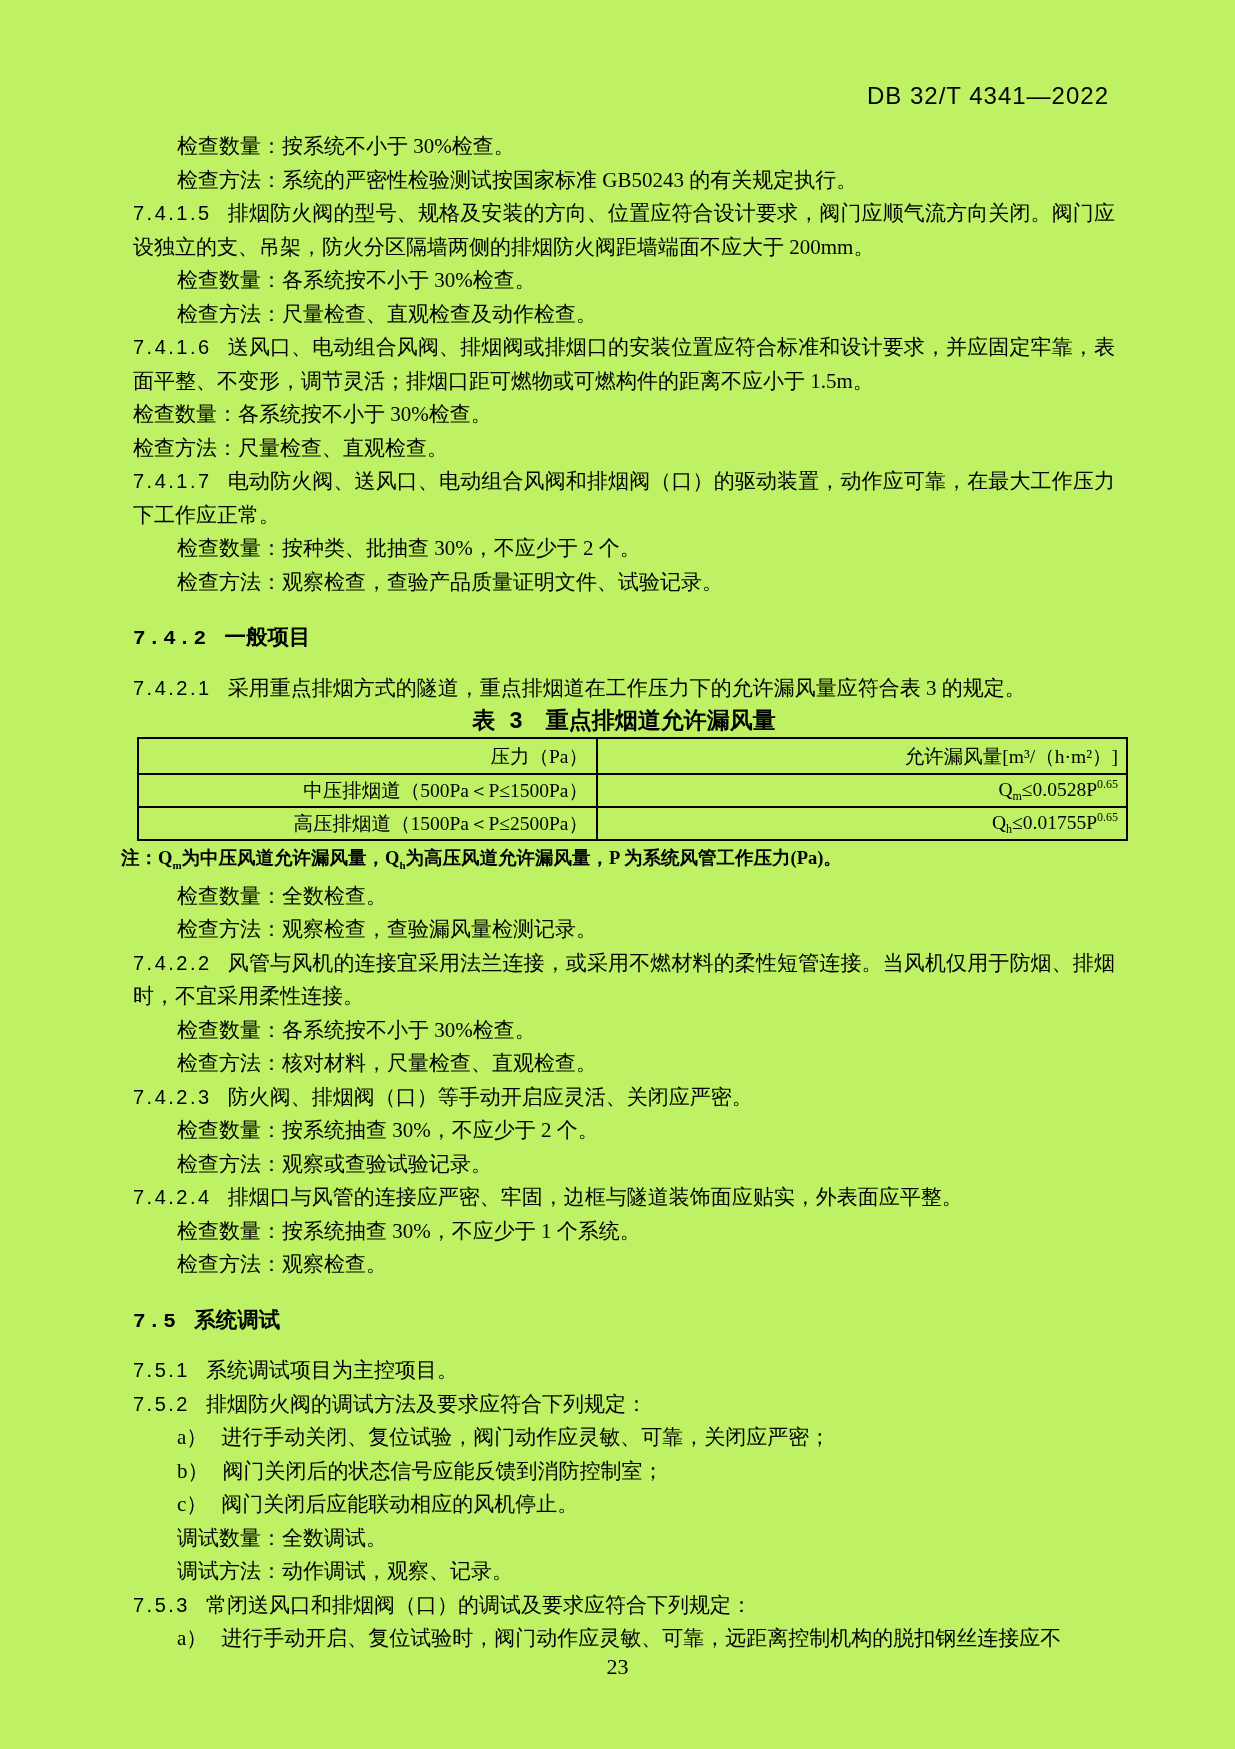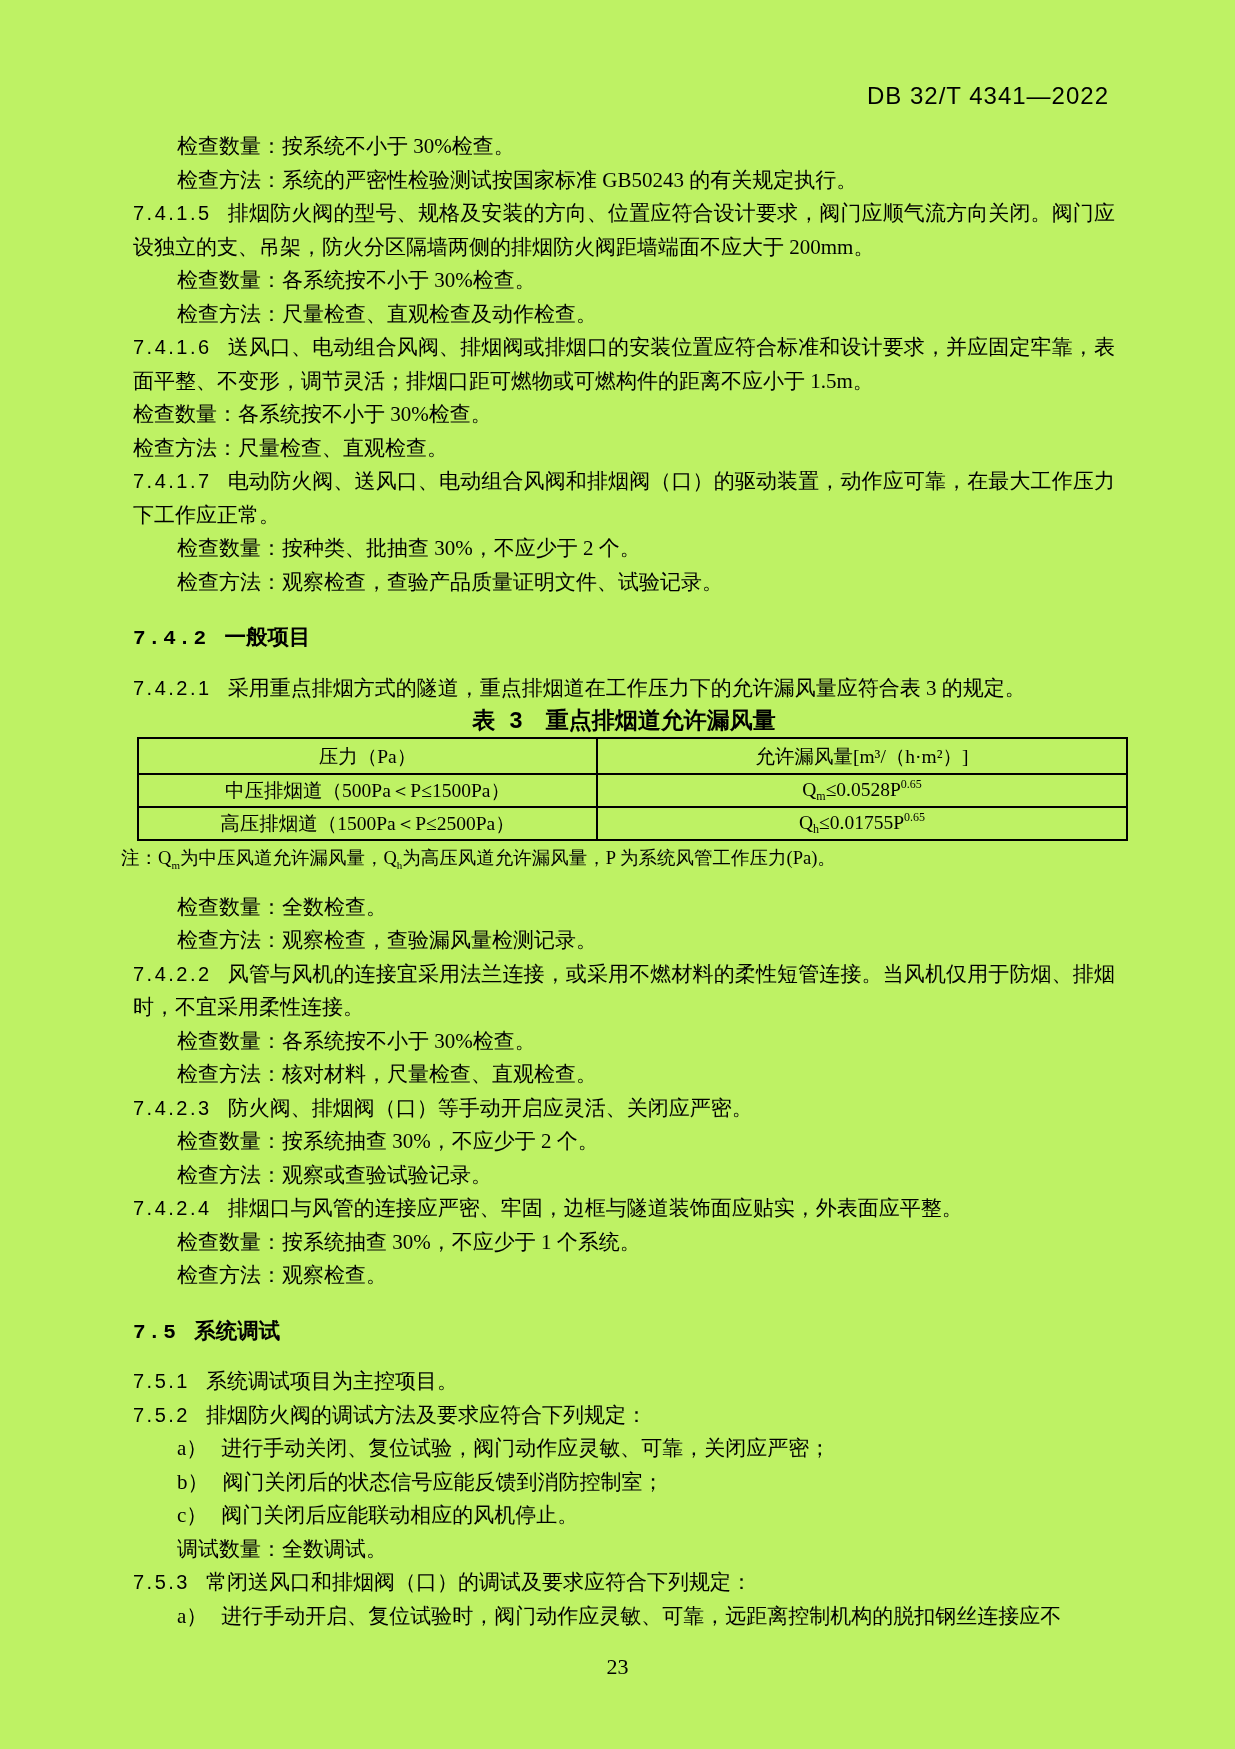--- a/index.html
+++ b/index.html
@@ -14,27 +14,27 @@
   .item{text-indent:44px;}
   .item-label{margin-right:14px;}
   .num{font-family:"Liberation Sans","DejaVu Sans",sans-serif;
         font-size:20px;letter-spacing:2.5px;margin-right:16px;}
   .heading{margin:22px 0 16px;font-size:21.5px;font-weight:bold;line-height:33.5px;
         font-family:"Liberation Sans","DejaVu Sans",sans-serif;}
   .heading .num{font-weight:bold;font-size:21px;font-family:Liberation Mono, monospace;}
   .tbl-caption{margin:2px 0 0 0;text-align:center;font-weight:bold;font-size:23px;line-height:30px;
         font-family:Liberation Mono, monospace;}
   table.tbl{border-collapse:collapse;width:991px;margin-left:4px;table-layout:fixed;}
-  .tbl td{border:2px solid #000;text-align:center;vertical-align:middle;
-        font-size:19.5px;padding:0 20px;}
+  .tbl td{border:2px solid #000;text-align:right;vertical-align:middle;
+        font-size:19.5px;padding:0 8px;}
   .tbl tr.hdr td{height:34px;}
   .tbl tr.row td{height:31px;}
   .tbl sub{font-size:12px;}
   .tbl sup{font-size:12px;}
-  .note{margin:5px 0 13px -12px;font-size:18.5px;line-height:25px;text-align:left;}
+  .note{margin:5px 0 2px -12px;font-size:18.5px;line-height:25px;text-align:left;font-weight:bold;}
   .note sub{font-size:11px;}
   .pagenum{position:absolute;top:1652px;left:0;width:1235px;text-align:center;
         font-size:22px;line-height:30px;}
 </style>
 </head>
 <body>
 
 <div class="page">
 
   <div class="doc-code">DB 32/T 4341—2022</div>
@@ -93,20 +93,21 @@
     <p class="ln indent">检查方法：观察检查。</p>
 
     <h2 class="heading"><span class="num">7.5</span><span>系统调试</span></h2>
 
     <p class="ln"><span class="num">7.5.1</span><span>系统调试项目为主控项目。</span></p>
     <p class="ln"><span class="num">7.5.2</span><span>排烟防火阀的调试方法及要求应符合下列规定：</span></p>
     <p class="ln item"><span class="item-label">a）</span><span>进行手动关闭、复位试验，阀门动作应灵敏、可靠，关闭应严密；</span></p>
     <p class="ln item"><span class="item-label">b）</span><span>阀门关闭后的状态信号应能反馈到消防控制室；</span></p>
     <p class="ln item"><span class="item-label">c）</span><span>阀门关闭后应能联动相应的风机停止。</span></p>
     <p class="ln indent">调试数量：全数调试。</p>
+    <p class="ln indent">调试方法：动作调试，观察、记录。</p>
     <p class="ln"><span class="num">7.5.3</span><span>常闭送风口和排烟阀（口）的调试及要求应符合下列规定：</span></p>
     <p class="ln item"><span class="item-label">a）</span><span>进行手动开启、复位试验时，阀门动作应灵敏、可靠，远距离控制机构的脱扣钢丝连接应不</span></p>
 
   </div>
 
   <div class="pagenum">23</div>
 
 </div>
 
 </body></html>

